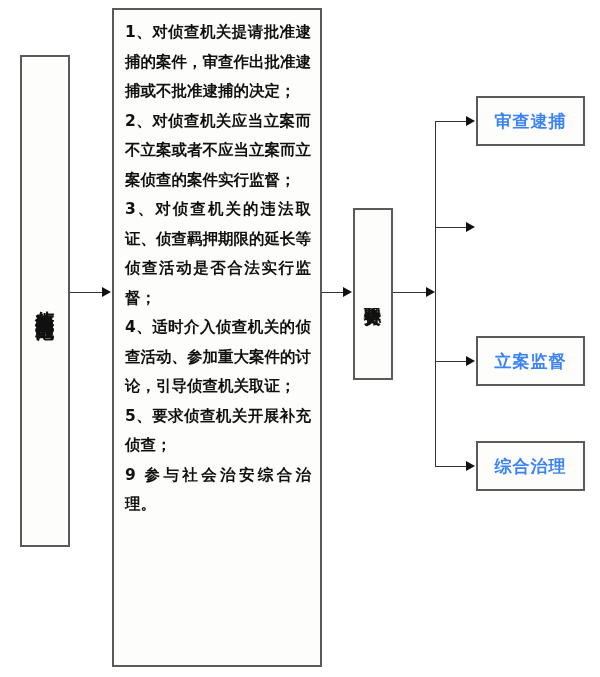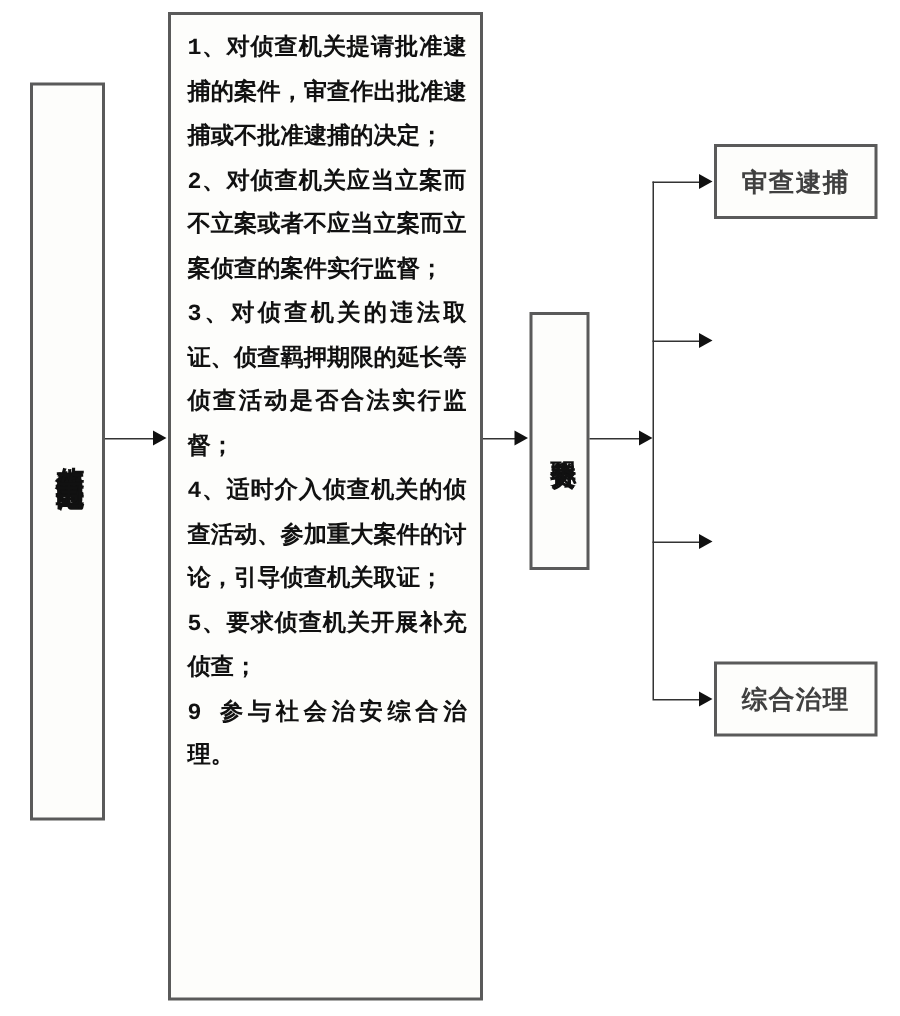--- a/index.html
+++ b/index.html
@@ -17,21 +17,20 @@
     background: #ffffff;
     overflow: hidden;
   }
 
   
   .box {
     position: absolute;
     box-sizing: border-box;
     border: 2px solid #5a5a5a;
     background: #fdfdfb;
-    font-family: Liberation Mono, monospace;
   }
 
   
   #scope-box {
     left: 20px;
     top: 55px;
     width: 50px;
     height: 492px;
     display: flex;
     align-items: center;
@@ -95,21 +94,21 @@
   .cat-box {
     left: 476px;
     width: 109px;
     height: 50px;
     display: flex;
     align-items: center;
     justify-content: center;
   }
   .cat-box span {
     font-size: 17px;
-    color: #404040;
+    color: #3b82f6;
     font-weight: 600;
     letter-spacing: 1px;
   }
   #cat-box-0 { top: 96px; }
   #cat-box-1 { top: 202px; }
   #cat-box-2 { top: 336px; }
   #cat-box-3 { top: 441px; }
 
   
   .hline {
@@ -202,17 +201,20 @@
 
   <div class="hline branch" id="branch-2"></div>
   <div class="arrowhead branch-arrow" id="branch-arrow-2"></div>
 
   <div class="hline branch" id="branch-3"></div>
   <div class="arrowhead branch-arrow" id="branch-arrow-3"></div>
 
   <div class="box cat-box" id="cat-box-0">
     <span>审查逮捕</span>
   </div>
+  <div class="box cat-box" id="cat-box-2">
+    <span>立案监督</span>
+  </div>
   <div class="box cat-box" id="cat-box-3">
     <span>综合治理</span>
   </div>
 
 </div>
 
 </body></html>

